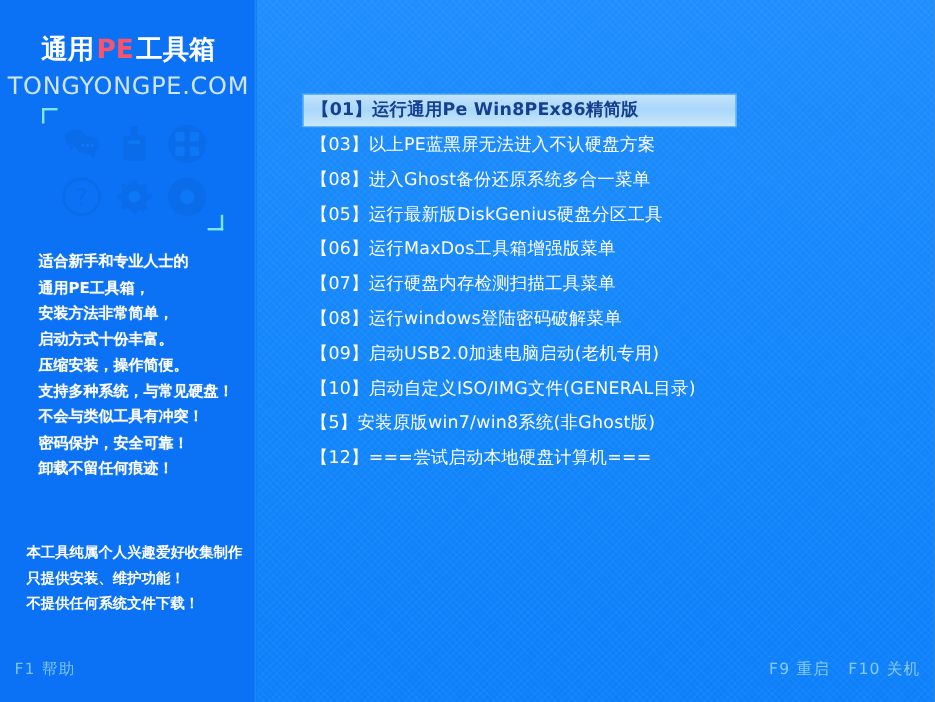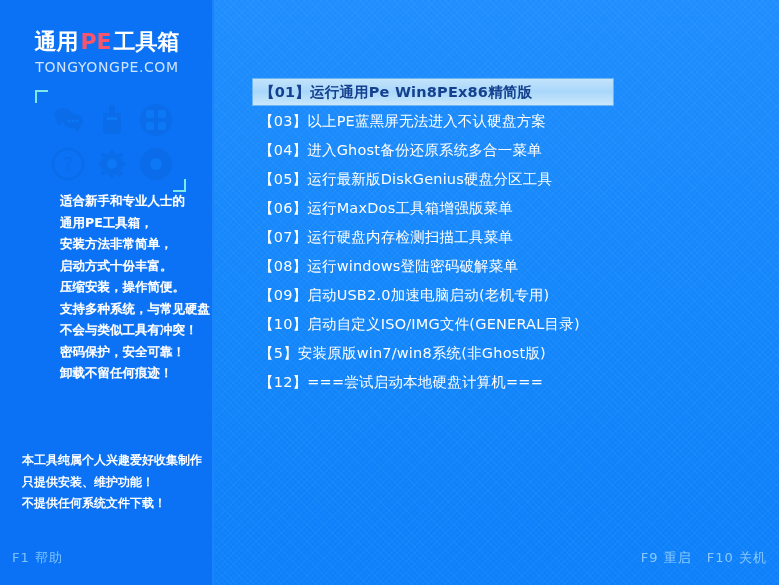--- a/index.html
+++ b/index.html
@@ -40,21 +40,21 @@
     font-weight: bold;
     letter-spacing: 0px;
     line-height: 28px;
     white-space: nowrap;
   }
   .logo-cn1 { color: #ffffff; }
   .logo-pe  { color: #f8556d; padding: 0 2px; }
   .logo-cn2 { color: #ffffff; }
   .logo-url {
     margin-top: 3px;
-    font-size: 14px;
+    font-size: 20px;
     color: #cfe4ff;
     letter-spacing: 0.6px;
     font-weight: normal;
   }
 
   
   #iconblock {
     position: absolute;
     left: 30px; top: 88px;
     width: 158px; height: 104px;
@@ -72,23 +72,22 @@
     width: 36px; height: 36px;
     opacity: .30;
     color: #0b5fd0;
     display:flex; align-items:center; justify-content:center;
   }
   .wmicon svg { display:block; }
 
   
   #features {
     position: absolute;
-    left: 32px; top: 190px;
+    left: 32px; top: 207px;
     width: 186px;
-    margin-left: 28px;
   }
   #features div {
     color: #ffffff;
     font-size: 12.5px;
     line-height: 21.5px;
     white-space: nowrap;
     font-weight: bold;
     text-shadow: 0 0 1px rgba(255,255,255,.35);
   }
 
@@ -259,21 +258,21 @@
 
   <div id="main">
     <div id="menu">
       <div class="menu-item selected">
           <span class="mlabel">【01】运行通用Pe Win8PEx86精简版</span>
         </div>
       <div class="menu-item">
           <span class="mlabel">【03】以上PE蓝黑屏无法进入不认硬盘方案</span>
         </div>
       <div class="menu-item">
-          <span class="mlabel">【04】进入Ghost备份还原系统多合一菜单</span>
+          <span class="mlabel">【08】进入Ghost备份还原系统多合一菜单</span>
         </div>
       <div class="menu-item">
           <span class="mlabel">【05】运行最新版DiskGenius硬盘分区工具</span>
         </div>
       <div class="menu-item">
           <span class="mlabel">【06】运行MaxDos工具箱增强版菜单</span>
         </div>
       <div class="menu-item">
           <span class="mlabel">【07】运行硬盘内存检测扫描工具菜单</span>
         </div>

